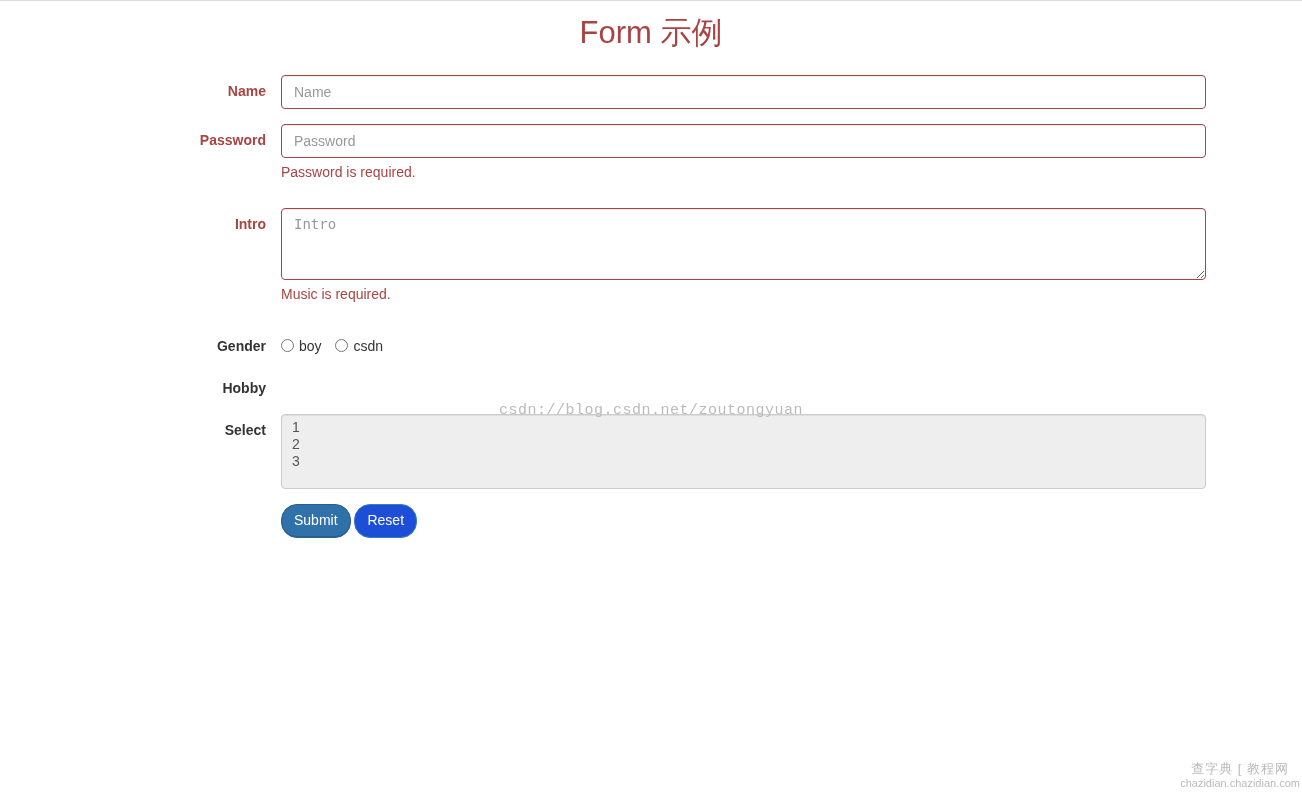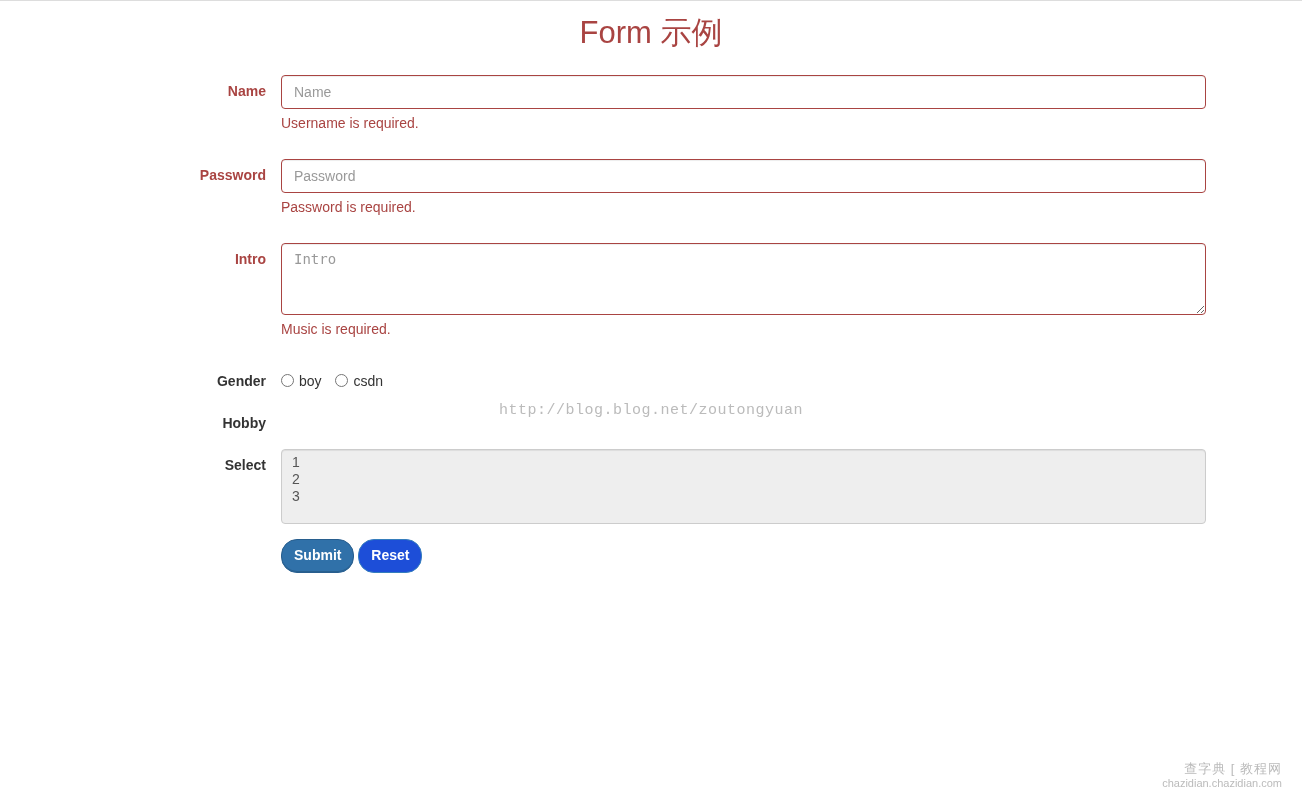--- a/index.html
+++ b/index.html
@@ -99,21 +99,21 @@
   select[multiple].form-control {
     height: 75px;
     background: #eee;
     overflow-y: scroll;
     padding: 4px 8px;
   }
   .btn {
     display: inline-block;
     padding: 6px 12px;
     font-size: 14px;
-    font-weight: 700;
+    font-weight: 400;
     line-height: 1.428;
     text-align: center;
     white-space: nowrap;
     vertical-align: middle;
     cursor: pointer;
     border: 1px solid transparent;
     border-radius: 16px;
     color: #fff;
     box-shadow: inset 0 -1px 0 rgba(0,0,0,0.15);
   }
@@ -133,45 +133,44 @@
     top: 400px;
     transform: translateX(-50%);
     color: #bbb;
     font-family: "Courier New", monospace;
     font-size: 15px;
     pointer-events: none;
     letter-spacing: 0.5px;
   }
   .watermark-corner {
     position: fixed;
-    right: 20px;
+    right: 2px;
     bottom: 4px;
     font-size: 11px;
     color: #bbb;
-    text-align: right;
+    text-align: center;
     line-height: 1.2;
     pointer-events: none;
   }
   .watermark-corner .line1 { font-size: 13px; letter-spacing: 1px; }
 </style>
 </head>
 <body>
 
 <div class="container">
   <div class="page-header">
     <h1>Form 示例</h1>
   </div>
 
   <form>
 
     <div class="form-group has-error">
       <label class="control-label">Name</label>
       <div class="col-input">
         <input type="text" class="form-control" placeholder="Name" style="">
-        <span class="help-block">Username is required.</span>
       </div>
     </div>
 
     <div class="form-group has-error">
       <label class="control-label">Password</label>
       <div class="col-input">
         <input type="password" class="form-control" placeholder="Password" style="">
         <span class="help-block">Password is required.</span>
       </div>
     </div>
@@ -215,17 +214,17 @@
       <label class="control-label">&nbsp;</label>
       <div class="col-input">
         <button type="button" class="btn btn-primary">Submit</button>
         <button type="button" class="btn btn-info">Reset</button>
       </div>
     </div>
 
   </form>
 </div>
 
-<div class="watermark-center">http://blog.blog.net/zoutongyuan</div>
+<div class="watermark-center">csdn://blog.csdn.net/zoutongyuan</div>
 <div class="watermark-corner">
   <div class="line1">查字典 [ 教程网</div>
   <div>chazidian.chazidian.com</div>
 </div>
 
 </body></html>

